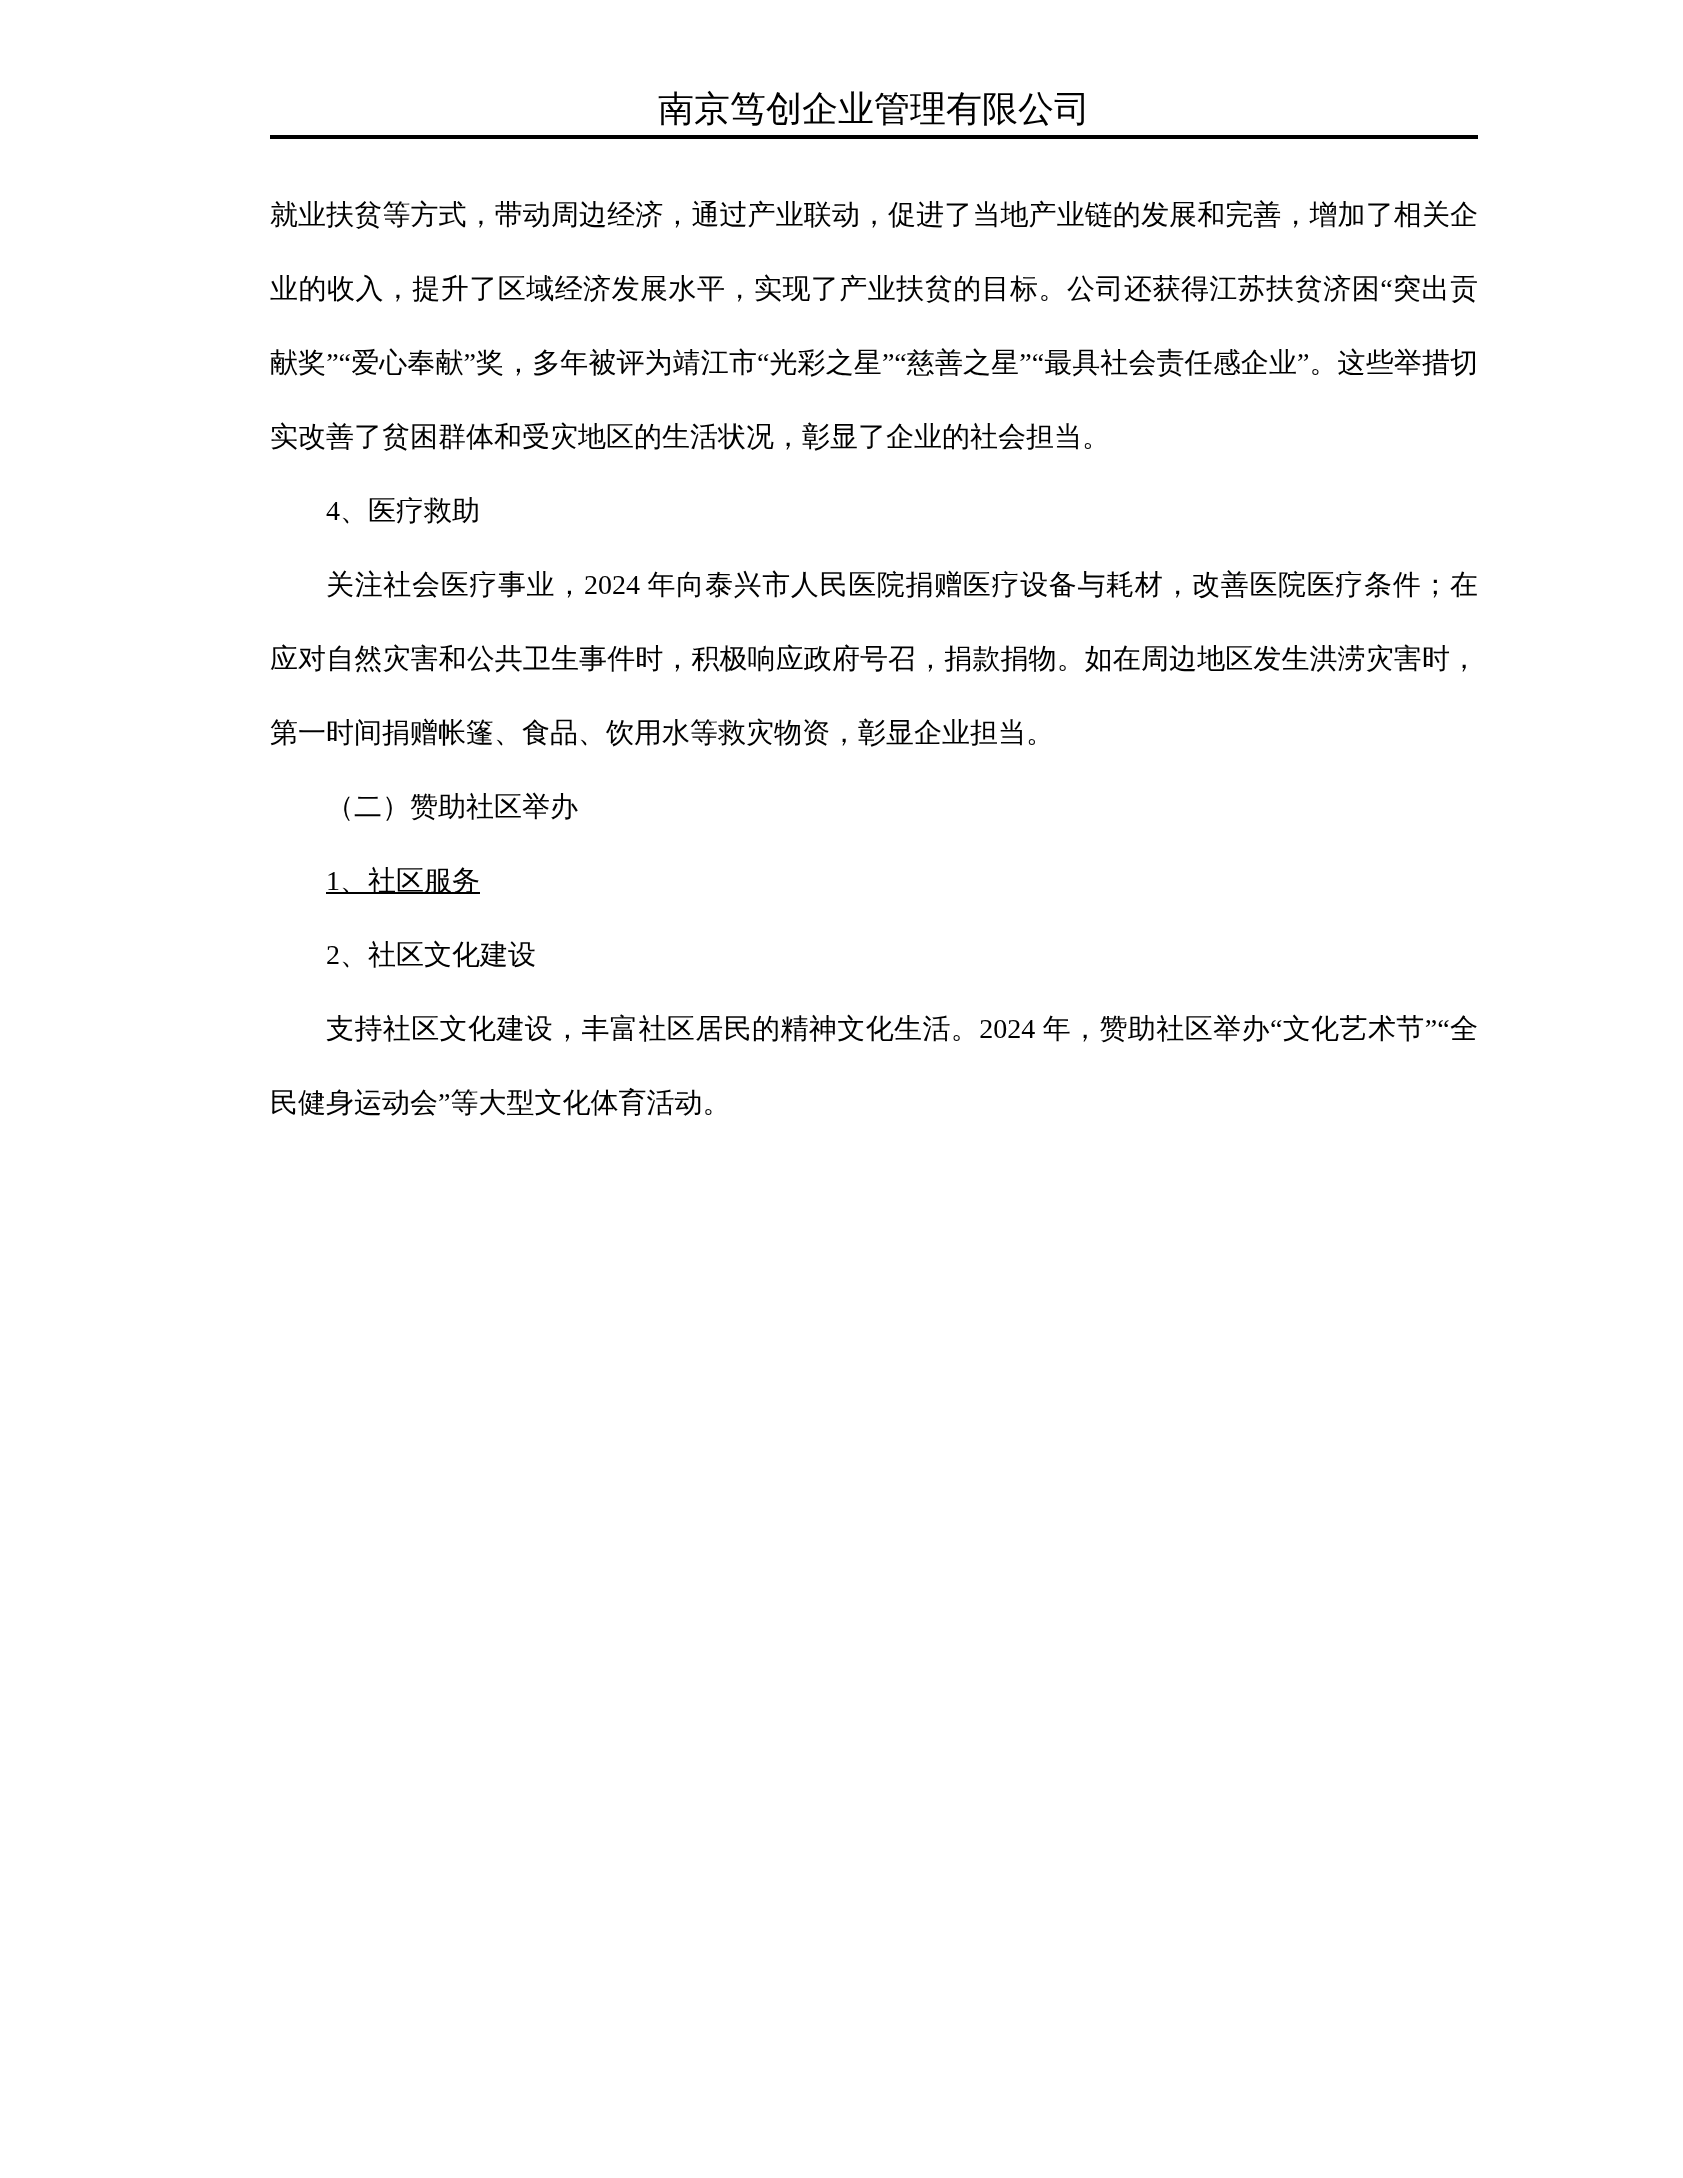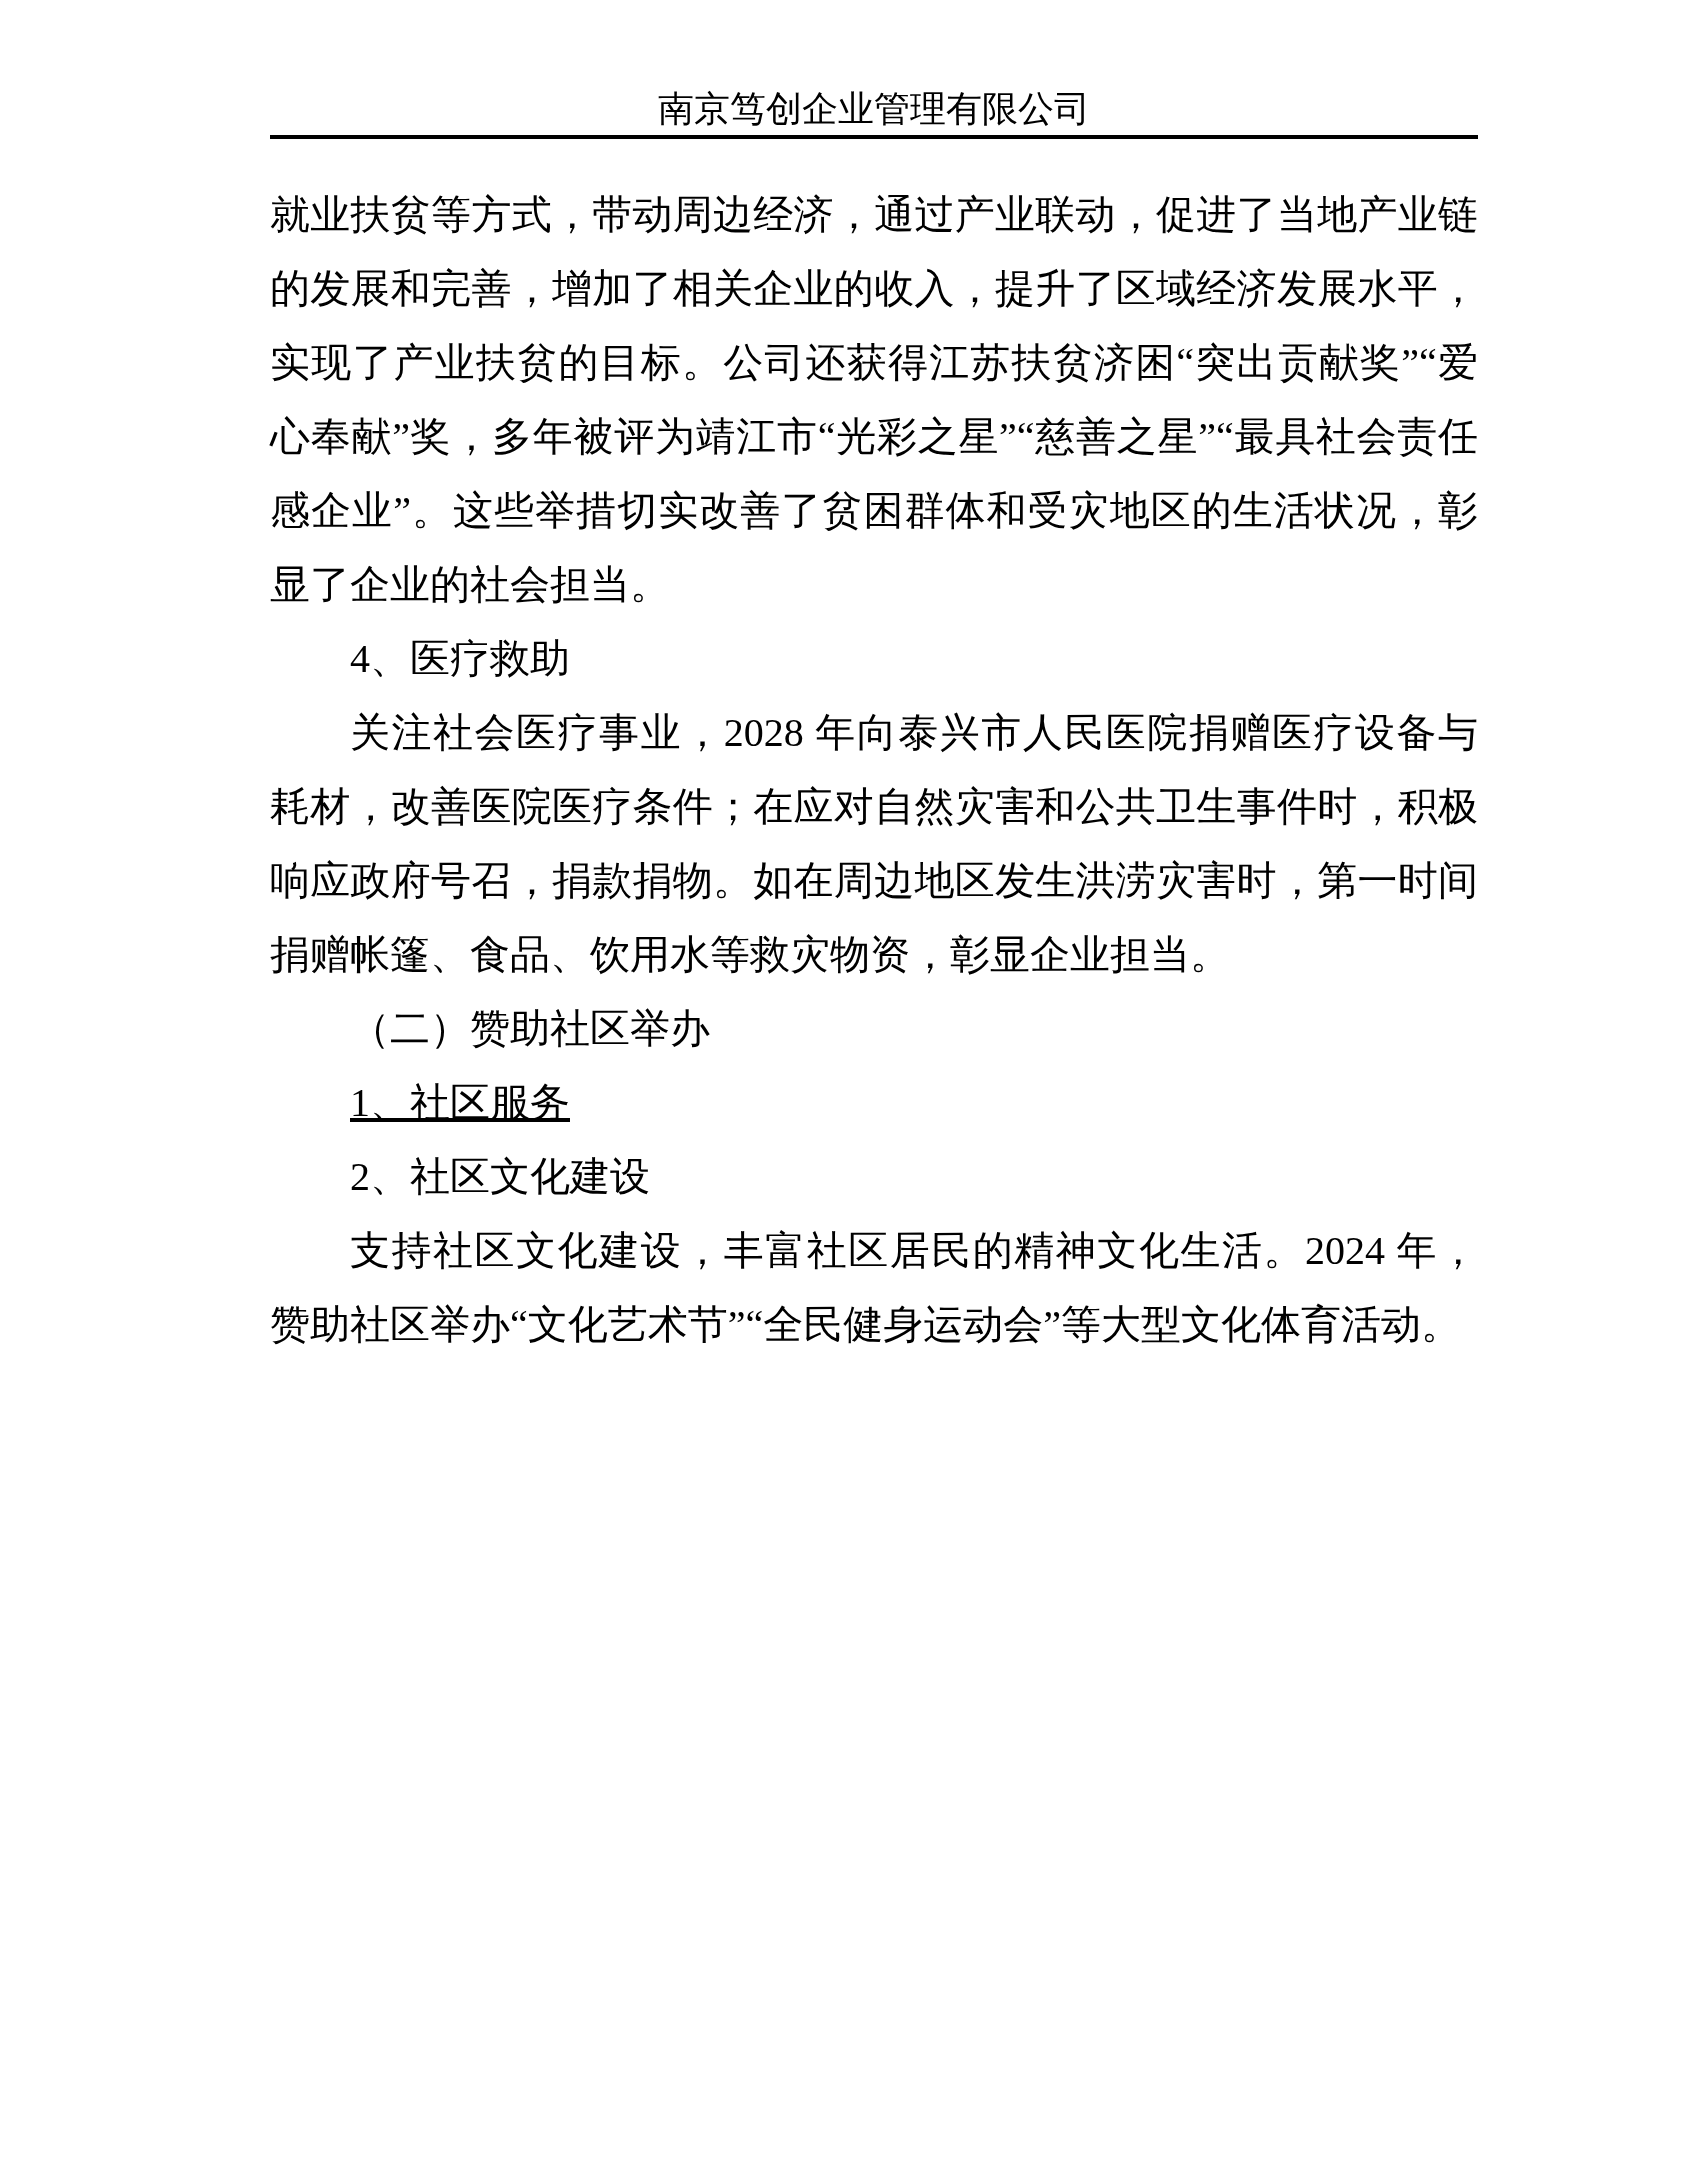--- a/index.html
+++ b/index.html
@@ -28,21 +28,21 @@
     line-height: 42px;
     padding-bottom: 5px;
     border-bottom: 4px solid #000000;
   }
   
   .doc-body {
     position: absolute;
     top: 178px;
     left: 238px;
     width: 1208px;
-    font-size: 40px;
+    font-size: 28px;
     line-height: 74px;
     text-align: justify;
   }
   .doc-body p {
     margin: 0;
     padding: 0;
   }
   .indent { text-indent: 2em; }
   .mt-8  { margin-top: 8px; }
   .mt-10 { margin-top: 10px; }
@@ -69,21 +69,21 @@
 
   <div class="page-header">
     <span>南京笃创企业管理有限公司</span>
   </div>
 
   <div class="doc-body">
     <p>就业扶贫等方式，带动周边经济，通过产业联动，促进了当地产业链的发展和完善，增加了相关企业的收入，提升了区域经济发展水平，实现了产业扶贫的目标。公司还获得江苏扶贫济困“突出贡献奖”“爱心奉献”奖，多年被评为靖江市“光彩之星”“慈善之星”“最具社会责任感企业”。这些举措切实改善了贫困群体和受灾地区的生活状况，彰显了企业的社会担当。</p>
 
     <p class="indent mt-38">4、医疗救助</p>
 
-    <p class="indent mt-8">关注社会医疗事业，2028 年向泰兴市人民医院捐赠医疗设备与耗材，改善医院医疗条件；在应对自然灾害和公共卫生事件时，积极响应政府号召，捐款捐物。如在周边地区发生洪涝灾害时，第一时间捐赠帐篷、食品、饮用水等救灾物资，彰显企业担当。</p>
+    <p class="indent mt-8">关注社会医疗事业，2024 年向泰兴市人民医院捐赠医疗设备与耗材，改善医院医疗条件；在应对自然灾害和公共卫生事件时，积极响应政府号召，捐款捐物。如在周边地区发生洪涝灾害时，第一时间捐赠帐篷、食品、饮用水等救灾物资，彰显企业担当。</p>
 
     <p class="indent mt-32">（二）赞助社区举办</p>
 
     <p class="indent mt-15">1、社区服务</p>
 
 
     <p class="indent mt-35">2、社区文化建设</p>
 
     <p class="indent mt-12">支持社区文化建设，丰富社区居民的精神文化生活。2024 年，赞助社区举办“文化艺术节”“全民健身运动会”等大型文化体育活动。</p>
   </div>

